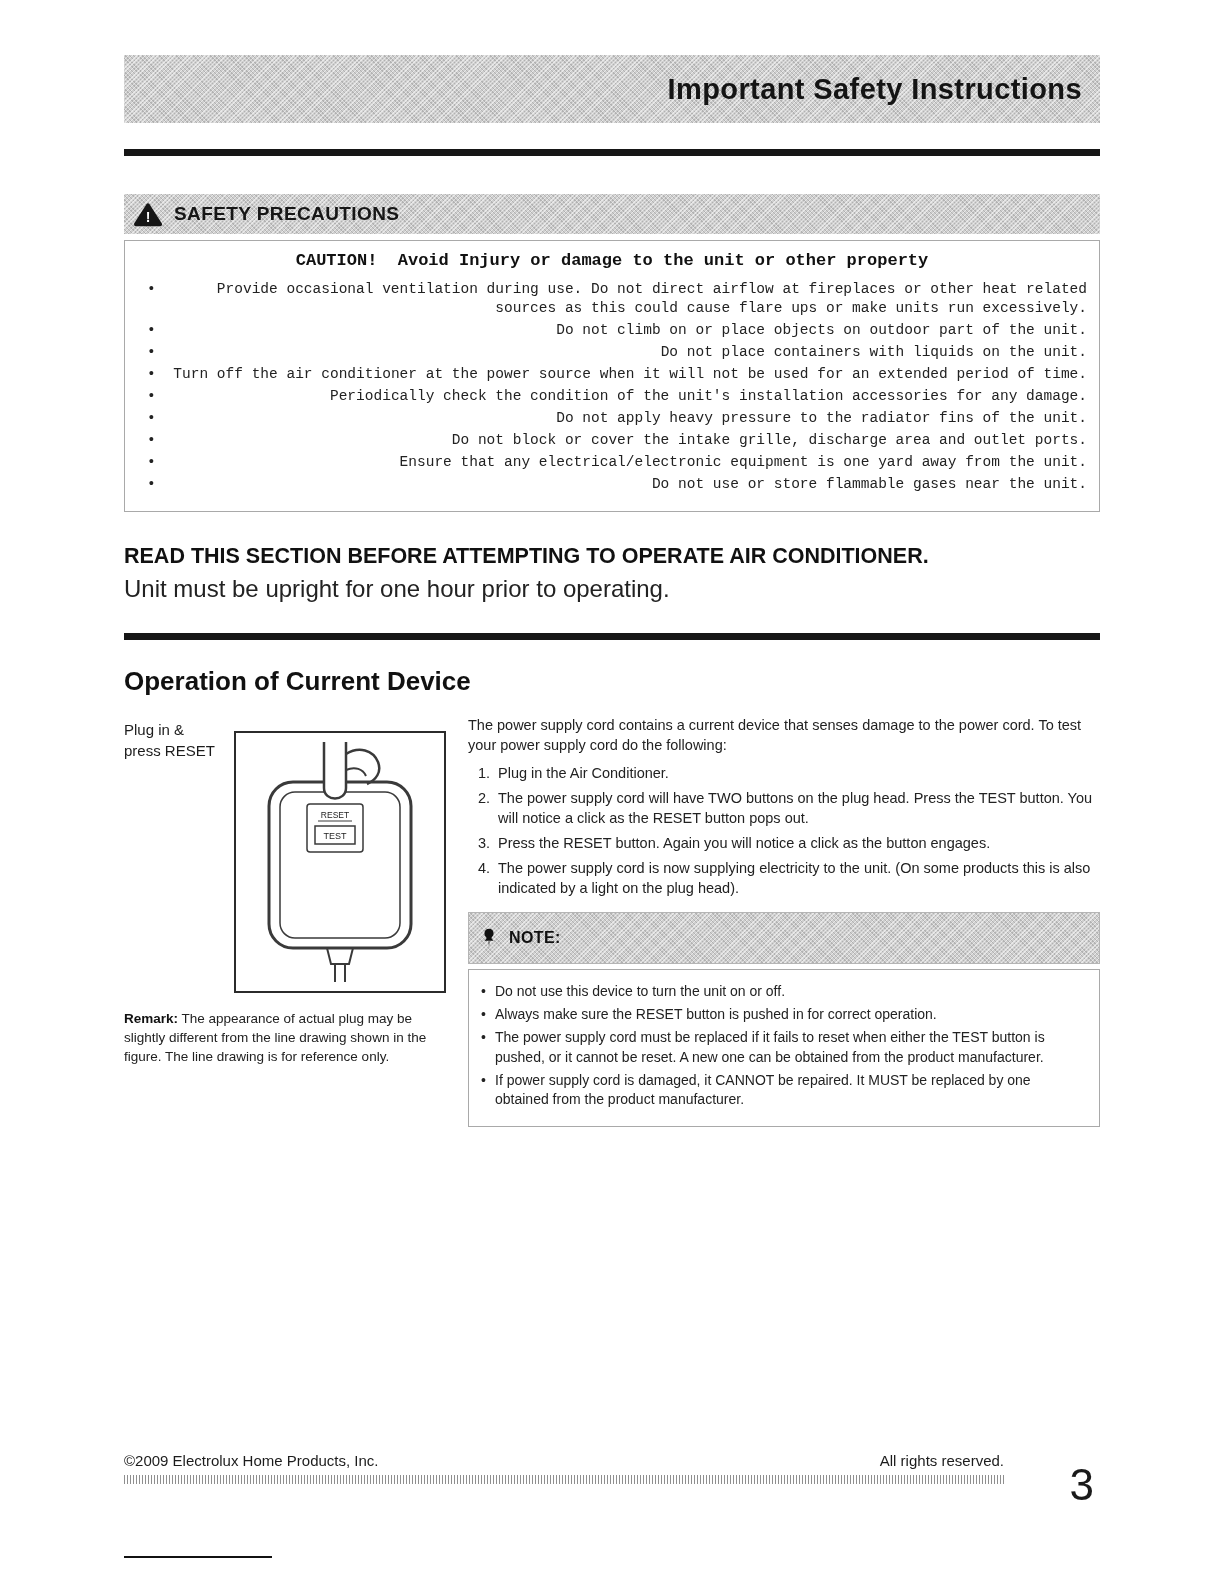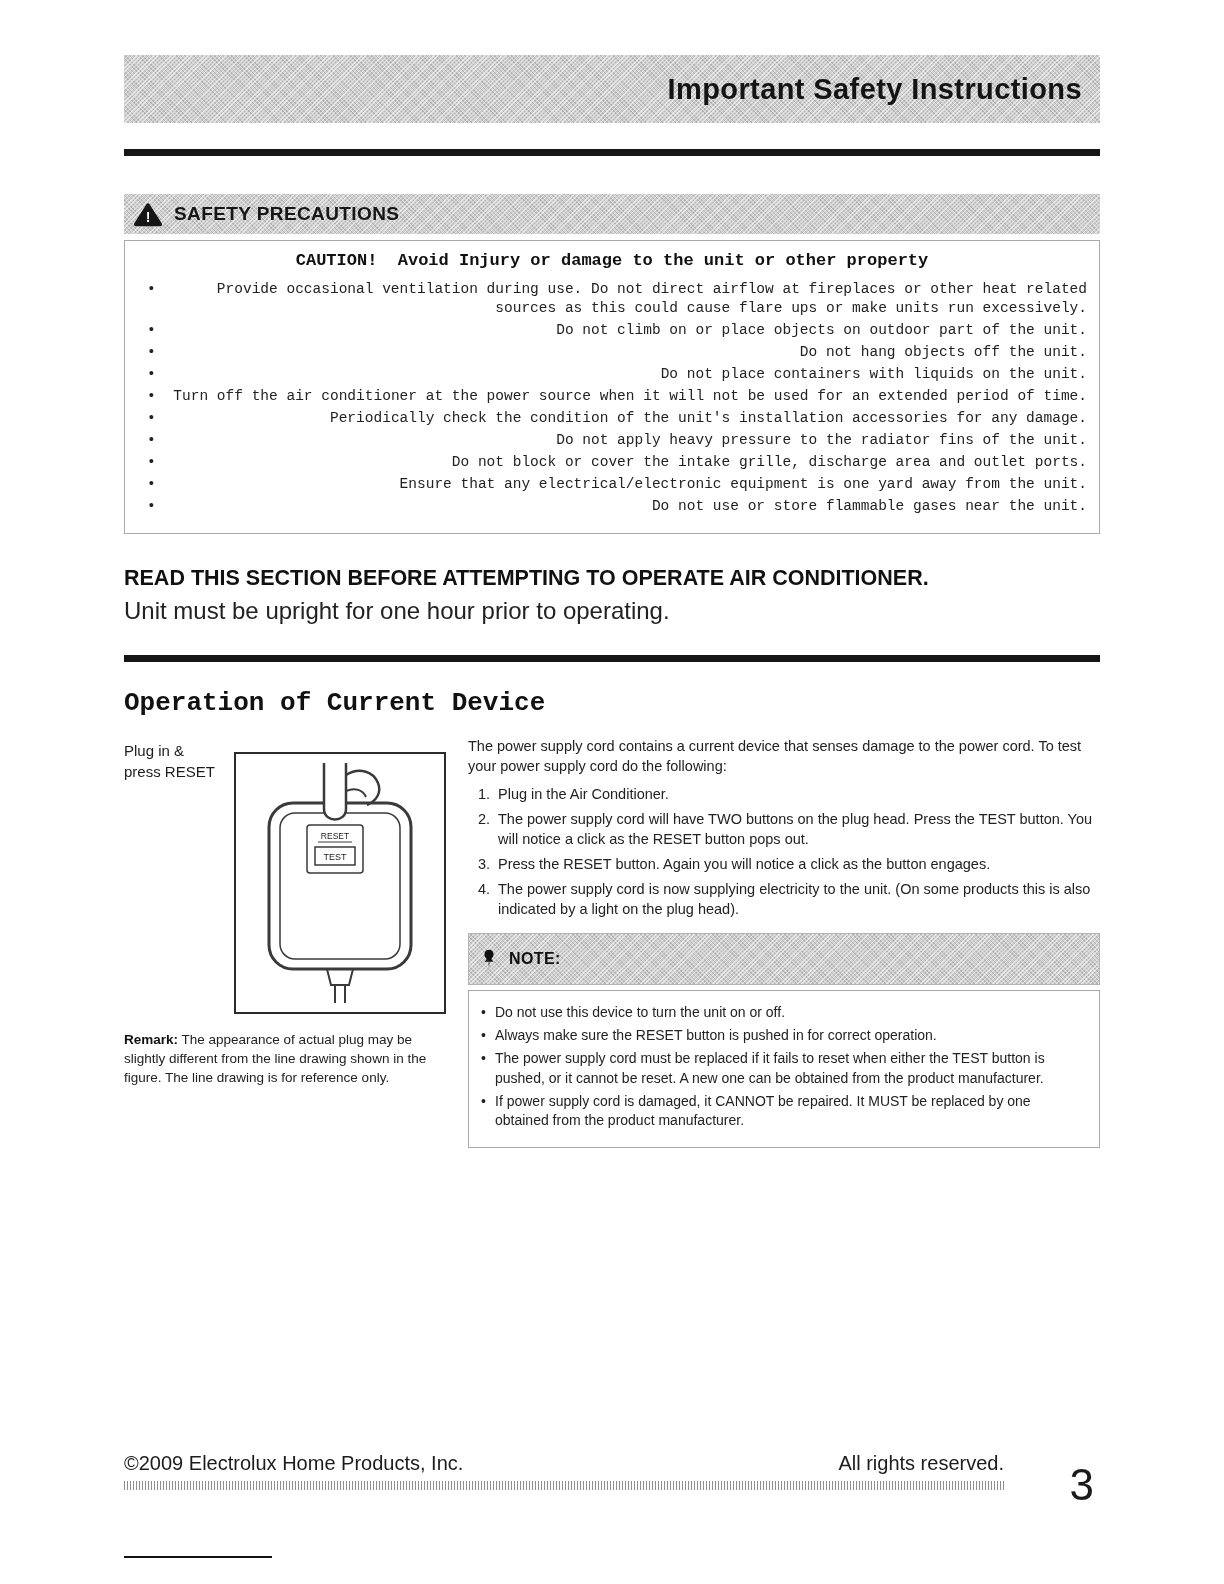--- a/index.html
+++ b/index.html
@@ -33,21 +33,21 @@
 
   .caution-box { margin-top:6px; border:1px solid #a9a9a9; padding:10px 12px 14px;font-family:Liberation Mono, monospace; }
   .caution-title { text-align:center; font-weight:bold; font-size:17px; margin-bottom:10px; color:#111; }
   ul.bullets { list-style:none; }
   ul.bullets li { position:relative; padding-left:24px; font-size:14.5px; line-height:1.34; margin:2.5px 0; color:#222;text-align:right; }
   ul.bullets li::before { content:"\2022"; position:absolute; left:10px; top:0; }
 
   .read1 { margin-top:32px; font-size:21.5px; font-weight:bold; color:#111; }
   .read2 { margin-top:6px; font-size:24px; color:#222; }
 
-  .op-title { margin-top:26px; font-size:26px; font-weight:bold; color:#111;font-family:Liberation Mono, monospace; }
+  .op-title { margin-top:26px; font-size:26px; font-weight:bold; color:#111; }
 
   .op-cols { margin-top:18px; display:flex; }
   .op-left { width:332px; flex:none; }
   .fig-row { display:flex; }
   .fig-caption { width:110px; font-size:15px; color:#1c1c1c; padding-top:4px; line-height:1.4; }
   .fig-box { width:212px; height:262px; border:2px solid #2b2b2b; background:#fff;
              display:flex; align-items:center; justify-content:center;margin-top:16px; }
   .remark { margin-top:16px; font-size:13.5px; line-height:1.42; width:322px; color:#222; }
   .remark b { color:#111; }
 
@@ -57,21 +57,21 @@
   ol.steps li { font-size:14.5px; line-height:1.38; margin:5px 0; padding-left:4px; color:#222; }
 
   .note-bar { margin-top:14px; height:52px; display:flex; align-items:center; gap:10px; padding:0 10px; border:1px solid #b5b5b5; }
   .note-title { font-weight:bold; font-size:16px; letter-spacing:0.4px; color:#111; }
   .note-box { margin-top:5px; border:1px solid #a9a9a9; padding:8px 12px 12px; }
   ul.note-bullets { list-style:none; }
   ul.note-bullets li { position:relative; padding-left:14px; font-size:14px; line-height:1.38; margin:4px 0; color:#222; }
   ul.note-bullets li::before { content:"\2022"; position:absolute; left:0; top:0; }
 
   .footer { position:absolute; left:124px; right:124px; top:1452px; }
-  .footer-row { display:flex; justify-content:space-between; font-size:20px; color:#1c1c1c; padding-right:96px; }
+  .footer-row { display:flex; justify-content:space-between; font-size:15px; color:#1c1c1c; padding-right:96px; }
   .footer-hatch { margin-top:6px; height:9px; margin-right:96px;
     background:repeating-linear-gradient(90deg,#8f8f8f 0 1px, transparent 1px 3px); }
   .page-number { position:absolute; right:6px; top:8px; font-size:44px; color:#1a1a1a; }
   .footnote-line { position:absolute; left:124px; top:1556px; width:148px; height:2px; background:#111; }
 
   svg text { font-family:"Liberation Sans", sans-serif; }
 </style>
 </head>
 <body>
 
@@ -92,21 +92,20 @@
         </svg>
       </span>
       <span class="safety-title">SAFETY PRECAUTIONS</span>
     </div>
 
     <div class="caution-box">
       <div class="caution-title">CAUTION!&nbsp; Avoid Injury or damage to the unit or other property</div>
       <ul class="bullets">
           <li>Provide occasional ventilation during use. Do not direct airflow at fireplaces or other heat related sources as this could cause flare ups or make units run excessively.</li>
           <li>Do not climb on or place objects on outdoor part of the unit.</li>
-          <li>Do not hang objects off the unit.</li>
           <li>Do not place containers with liquids on the unit.</li>
           <li>Turn off the air conditioner at the power source when it will not be used for an extended period of time.</li>
           <li>Periodically check the condition of the unit's installation accessories for any damage.</li>
           <li>Do not apply heavy pressure to the radiator fins of the unit.</li>
           <li>Do not block or cover the intake grille, discharge area and outlet ports.</li>
           <li>Ensure that any electrical/electronic equipment is one yard away from the unit.</li>
           <li>Do not use or store flammable gases near the unit.</li>
         </ul>
     </div>
 

